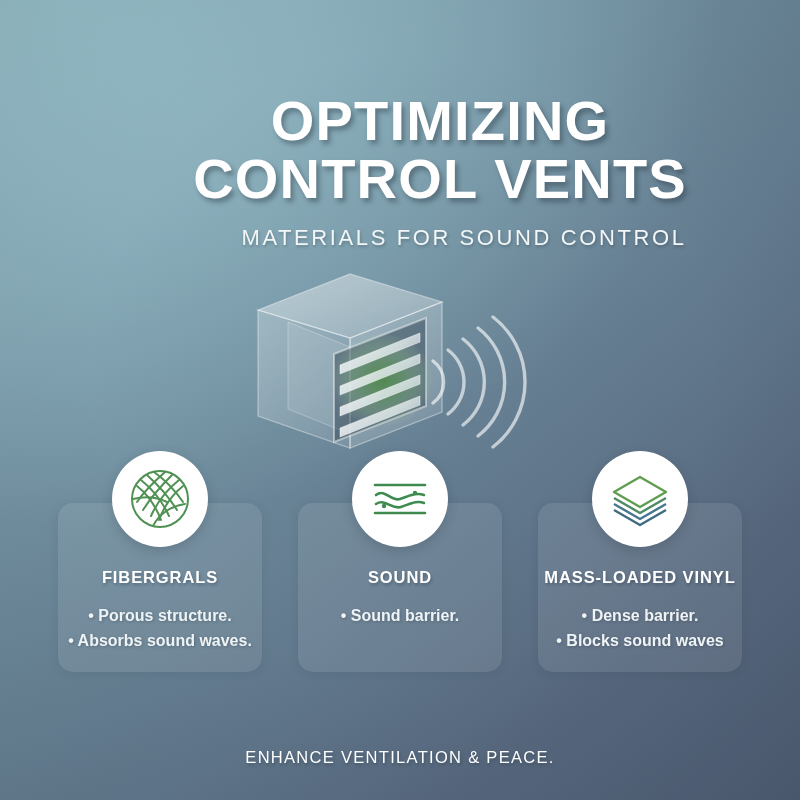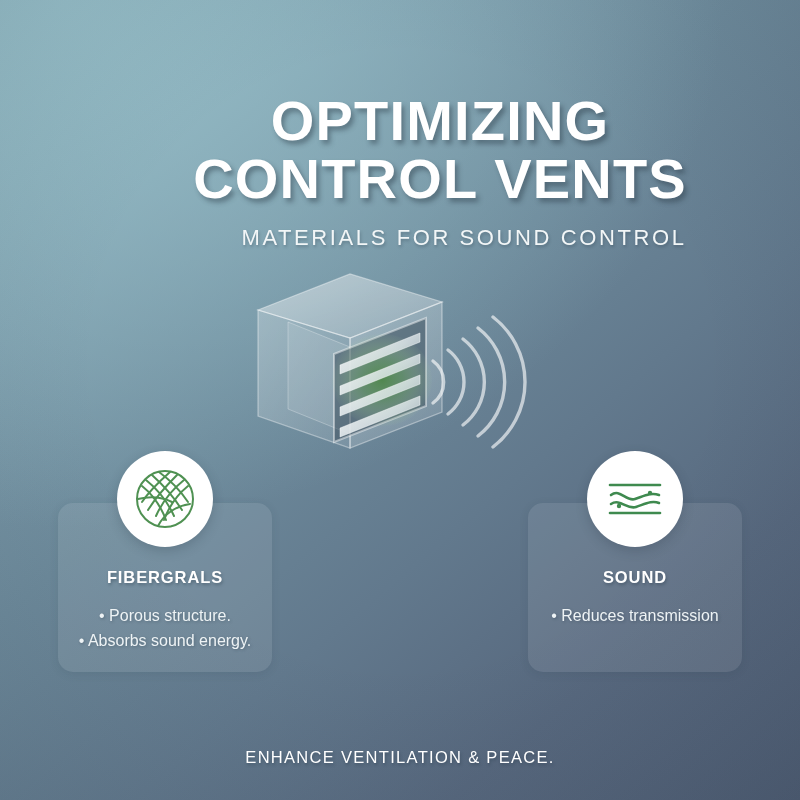--- a/index.html
+++ b/index.html
@@ -120,21 +120,21 @@
     position: absolute;
     top: 100px;
     left: 0;
     width: 100%;
     text-align: center;
   }
   .bullet {
     display: block;
     color: #eef3f5;
     font-size: 16px;
-    font-weight: 400;
+    font-weight: 700;
     line-height: 25px;
     text-shadow: 1px 1px 3px rgba(30,45,60,0.30);
   }
   .bullet::before {
     content: "• ";
   }
 
   
   .footer {
     position: absolute;
@@ -243,40 +243,57 @@
             <path d="M45 9 C36 18 26 28 16 44"></path>
             <path d="M38 6 C29 14 18 24 10 36"></path>
             <path d="M6 33 C18 30 30 31 40 36"></path>
             <path d="M26 60 C32 48 44 40 58 38"></path>
           </g>
         </svg>
       </div>
       <div class="card-title">FIBERGRALS</div>
       <div class="bullets">
         <span class="bullet">Porous structure.</span>
-        <span class="bullet">Absorbs sound energy.</span>
+        <span class="bullet">Absorbs sound waves.</span>
       </div>
     </div>
 
     <div class="card">
       <div class="icon-badge">
         <svg width="66" height="66" viewBox="0 0 66 66" xmlns="http://www.w3.org/2000/svg">
           <g stroke="#3f8a4f" stroke-width="2.6" fill="none" stroke-linecap="round">
             <line x1="8" y1="19" x2="58" y2="19"></line>
             <line x1="8" y1="47" x2="58" y2="47"></line>
             <path d="M9 29 C18 22 24 36 33 33 C42 30 49 26 57 29"></path>
             <path d="M9 38 C18 32 25 44 34 41 C43 38 50 34 57 37"></path>
           </g>
           <circle cx="48" cy="27" r="2.2" fill="#3f8a4f"></circle>
           <circle cx="17" cy="40" r="2.2" fill="#3f8a4f"></circle>
         </svg>
       </div>
       <div class="card-title">SOUND</div>
       <div class="bullets">
-        <span class="bullet">Reduces transmission</span>
+        <span class="bullet">Sound barrier.</span>
       </div>
     </div>
 
+    <div class="card">
+      <div class="icon-badge">
+        <svg width="66" height="66" viewBox="0 0 66 66" xmlns="http://www.w3.org/2000/svg">
+          <g fill="none" stroke-width="2.4" stroke-linejoin="round">
+            <path d="M33 11 L59 26 L33 41 L7 26 Z" stroke="#5f9e4e"></path>
+            <path d="M7 32 L33 47 L59 32" stroke="#4e8a63"></path>
+            <path d="M7 38 L33 53 L59 38" stroke="#45778f"></path>
+            <path d="M7 44 L33 59 L59 44" stroke="#3f6b80"></path>
+          </g>
+        </svg>
+      </div>
+      <div class="card-title">MASS-LOADED VINYL</div>
+      <div class="bullets">
+        <span class="bullet">Dense barrier.</span>
+        <span class="bullet">Blocks sound waves</span>
+      </div>
+    </div>
   </div>
 
   <div class="footer">ENHANCE VENTILATION &amp; PEACE.</div>
 
 </div>
 
 </body></html>

